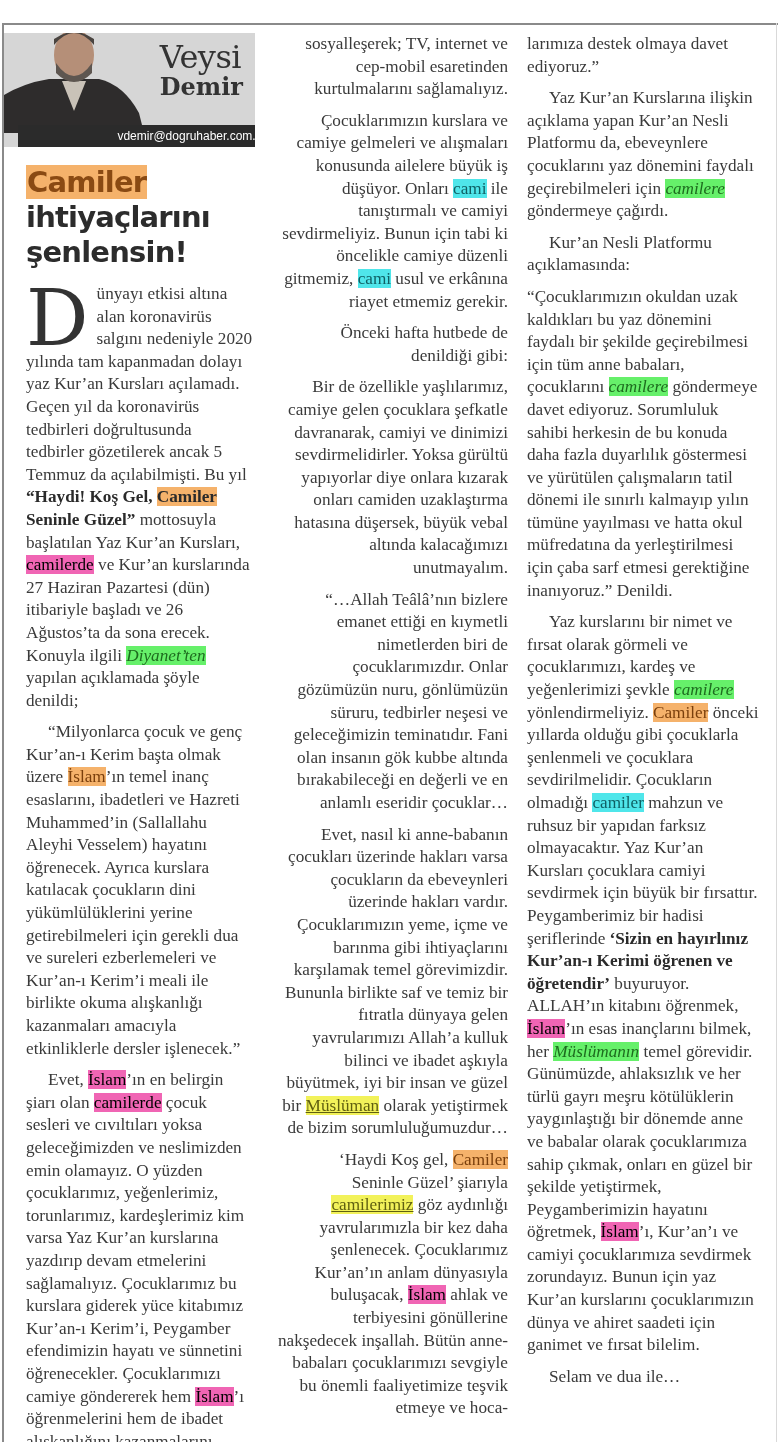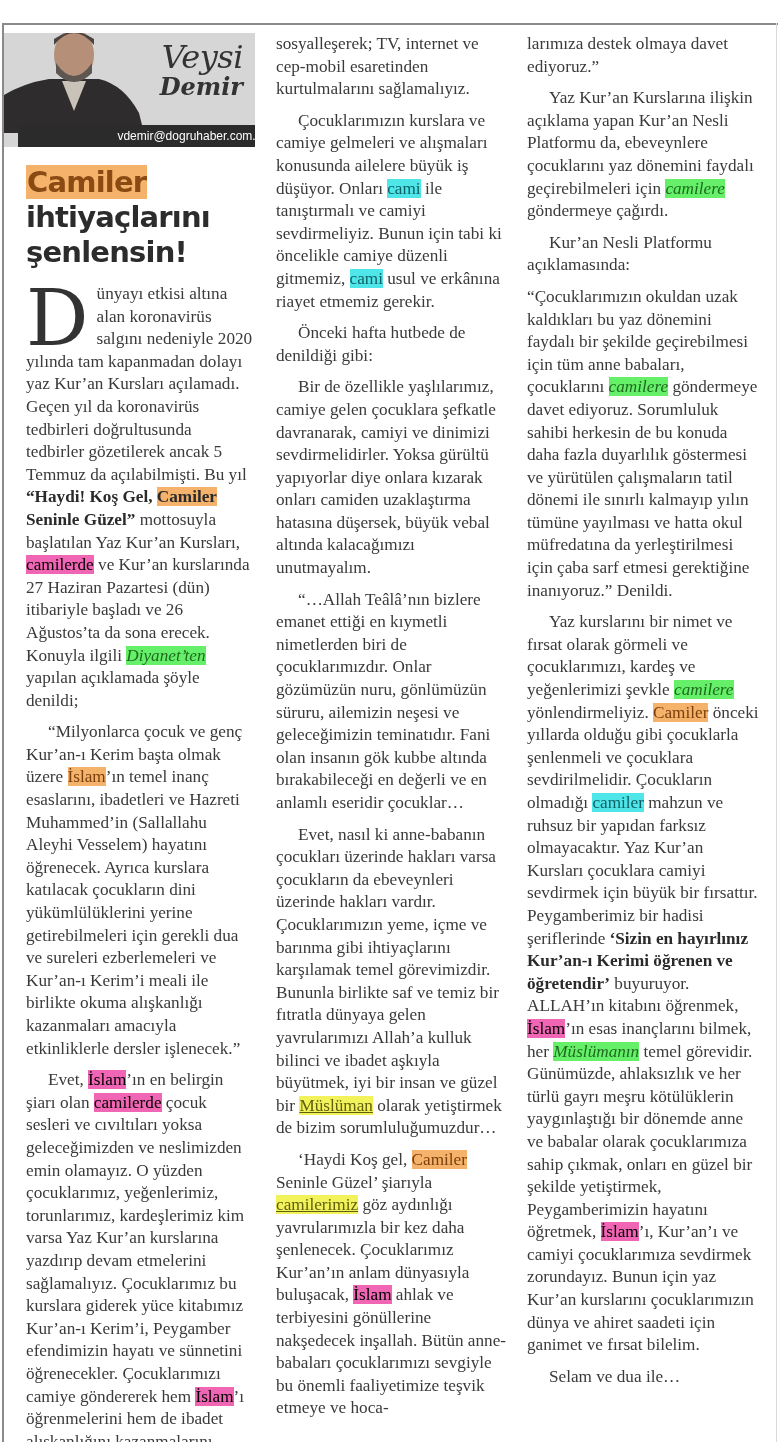--- a/index.html
+++ b/index.html
@@ -3,31 +3,31 @@
   <meta charset="utf-8">
   <style>
     html, body { margin: 0; padding: 0; background: #ffffff; }
     body { width: 780px; height: 1442px; position: relative; overflow: hidden; }
     .frame-top { position: absolute; left: 2px; top: 23px; width: 776px; height: 2px; background: #8a8a8a; }
     .frame-left { position: absolute; left: 2px; top: 23px; width: 2px; height: 1419px; background: #8a8a8a; }
     .frame-right { position: absolute; left: 776px; top: 23px; width: 1px; height: 1419px; background: #d9d9d9; }
 
     .header { position: absolute; left: 4px; top: 33px; width: 251px; height: 114px; background: #d6d6d6; overflow: hidden; }
     .photo { position: absolute; left: 0; top: 0; width: 140px; height: 100px; }
-    .author-name { position: absolute; right: 12px; top: 8px; text-align: right; font-family: "DejaVu Serif", serif; color: #333; line-height: 1; font-style: italic; }
+    .author-name { position: absolute; right: 12px; top: 8px; font-family: "DejaVu Serif", serif; color: #333; line-height: 1; }
     .author-first { font-size: 32px; font-weight: normal; display: block; letter-spacing: -0.5px; }
     .author-last { font-size: 24px; font-weight: bold; display: block; margin-top: 2px; }
     .email-bar { position: absolute; left: 14px; bottom: 0; width: 251px; height: 22px; background: #2b2b2b; color: #fff; font-family: "Liberation Sans", sans-serif; font-size: 12px; text-align: right; line-height: 22px; padding-right: 6px; box-sizing: border-box; }
 
     .headline { position: absolute; left: 26px; top: 165px; font-family: "DejaVu Sans", sans-serif; font-weight: bold; font-size: 29px; line-height: 35px; color: #2c2c2c; letter-spacing: -0.8px; }
     .headline .hl { background: #f5b26b; color: #8a4a13; padding: 0 1px; }
 
     .col { position: absolute; font-family: "Liberation Serif", serif; font-size: 17.2px; line-height: 22.6px; color: #3a3a3a; }
     .col1 { left: 26px; top: 283px; width: 228px; }
-    .col2 { left: 276px; top: 33px; width: 232px; }
+    .col2 { left: 276px; top: 33px; width: 232px; text-align: right; }
     .col3 { left: 527px; top: 33px; width: 234px; }
     .col p { margin: 0 0 9px 0; text-indent: 22px; }
     .col p.noindent { text-indent: 0; }
     .col p.dropcap-p { text-indent: 0; }
     .dropcap { float: left; font-family: "DejaVu Serif", serif; font-size: 78px; line-height: 62px; margin: 4px 8px 0 0; color: #333; }
     .col b { color: #2a2a2a; }
 
     .hl-orange { background: #f5b26b; color: #7a3f0c; }
     .hl-pink { background: #f065b4; color: #000000; }
     .hl-green { background: #66f06a; color: #1d6b1e; font-style: italic; }
@@ -67,21 +67,21 @@
   <p class="dropcap-p"><span class="dropcap">D</span><span>ünyayı etkisi altına alan koronavirüs salgını nedeniyle 2020 yılında tam kapanmadan dolayı yaz Kur’an Kursları açılamadı. Geçen yıl da koronavirüs tedbirleri doğrultusunda tedbirler gözetilerek ancak 5 Temmuz da açılabilmişti. Bu yıl </span><b>“Haydi! Koş Gel, </b><b class="hl-orange">Camiler</b><b> Seninle Güzel”</b><span> mottosuyla başlatılan Yaz Kur’an Kursları, </span><span class="hl-pink">camilerde</span><span> ve Kur’an kurslarında 27 Haziran Pazartesi (dün) itibariyle başladı ve 26 Ağustos’ta da sona erecek. Konuyla ilgili </span><span class="hl-green">Diyanet’ten</span><span> yapılan açıklamada şöyle denildi;</span></p>
   <p><span>“Milyonlarca çocuk ve genç Kur’an-ı Kerim başta olmak üzere </span><span class="hl-orange">İslam</span><span>’ın temel inanç esaslarını, ibadetleri ve Hazreti Muhammed’in (Sallallahu Aleyhi Vesselem) hayatını öğrenecek. Ayrıca kurslara katılacak çocukların dini yükümlülüklerini yerine getirebilmeleri için gerekli dua ve sureleri ezberlemeleri ve Kur’an-ı Kerim’i meali ile birlikte okuma alışkanlığı kazanmaları amacıyla etkinliklerle dersler işlenecek.”</span></p>
   <p><span>Evet, </span><span class="hl-pink">İslam</span><span>’ın en belirgin şiarı olan </span><span class="hl-pink">camilerde</span><span> çocuk sesleri ve cıvıltıları yoksa geleceğimizden ve neslimizden emin olamayız. O yüzden çocuklarımız, yeğenlerimiz, torunlarımız, kardeşlerimiz kim varsa Yaz Kur’an kurslarına yazdırıp devam etmelerini sağlamalıyız. Çocuklarımız bu kurslara giderek yüce kitabımız Kur’an-ı Kerim’i, Peygamber efendimizin hayatı ve sünnetini öğrenecekler. Çocuklarımızı camiye göndererek hem </span><span class="hl-pink">İslam</span><span>’ı öğrenmelerini hem de ibadet alışkanlığını kazanmalarını sağlamayız. Aynı zamanda</span></p>
 </div>
 
 <div class="col col2">
   <p class="noindent">sosyalleşerek; TV, internet ve cep-mobil esaretinden kurtulmalarını sağlamalıyız.</p>
   <p><span>Çocuklarımızın kurslara ve camiye gelmeleri ve alışmaları konusunda ailelere büyük iş düşüyor. Onları </span><span class="hl-cyan">cami</span><span> ile tanıştırmalı ve camiyi sevdirmeliyiz. Bunun için tabi ki öncelikle camiye düzenli gitmemiz, </span><span class="hl-cyan">cami</span><span> usul ve erkânına riayet etmemiz gerekir.</span></p>
   <p>Önceki hafta hutbede de denildiği gibi:</p>
   <p>Bir de özellikle yaşlılarımız, camiye gelen çocuklara şefkatle davranarak, camiyi ve dinimizi sevdirmelidirler. Yoksa gürültü yapıyorlar diye onlara kızarak onları camiden uzaklaştırma hatasına düşersek, büyük vebal altında kalacağımızı unutmayalım.</p>
-  <p>“…Allah Teâlâ’nın bizlere emanet ettiği en kıymetli nimetlerden biri de çocuklarımızdır. Onlar gözümüzün nuru, gönlümüzün süruru, ailemizin neşesi ve geleceğimizin teminatıdır. Fani olan insanın gök kubbe altında bırakabileceği en değerli ve en anlamlı eseridir çocuklar…</p>
+  <p>“…Allah Teâlâ’nın bizlere emanet ettiği en kıymetli nimetlerden biri de çocuklarımızdır. Onlar gözümüzün nuru, gönlümüzün süruru, tedbirler neşesi ve geleceğimizin teminatıdır. Fani olan insanın gök kubbe altında bırakabileceği en değerli ve en anlamlı eseridir çocuklar…</p>
   <p><span>Evet, nasıl ki anne-babanın çocukları üzerinde hakları varsa çocukların da ebeveynleri üzerinde hakları vardır. Çocuklarımızın yeme, içme ve barınma gibi ihtiyaçlarını karşılamak temel görevimizdir. Bununla birlikte saf ve temiz bir fıtratla dünyaya gelen yavrularımızı Allah’a kulluk bilinci ve ibadet aşkıyla büyütmek, iyi bir insan ve güzel bir </span><span class="hl-yellow">Müslüman</span><span> olarak yetiştirmek de bizim sorumluluğumuzdur…</span></p>
   <p><span>‘Haydi Koş gel, </span><span class="hl-orange">Camiler</span><span> Seninle Güzel’ şiarıyla </span><span class="hl-yellow">camilerimiz</span><span> göz aydınlığı yavrularımızla bir kez daha şenlenecek. Çocuklarımız Kur’an’ın anlam dünyasıyla buluşacak, </span><span class="hl-pink">İslam</span><span> ahlak ve terbiyesini gönüllerine nakşedecek inşallah. Bütün anne-babaları çocuklarımızı sevgiyle bu önemli faaliyetimize teşvik etmeye ve hoca-</span></p>
 </div>
 
 <div class="col col3">
   <p class="noindent">larımıza destek olmaya davet ediyoruz.”</p>
   <p><span>Yaz Kur’an Kurslarına ilişkin açıklama yapan Kur’an Nesli Platformu da, ebeveynlere çocuklarını yaz dönemini faydalı geçirebilmeleri için </span><span class="hl-green">camilere</span><span> göndermeye çağırdı.</span></p>
   <p>Kur’an Nesli Platformu açıklamasında:</p>
   <p class="noindent"><span>“Çocuklarımızın okuldan uzak kaldıkları bu yaz dönemini faydalı bir şekilde geçirebilmesi için tüm anne babaları, çocuklarını </span><span class="hl-green">camilere</span><span> göndermeye davet ediyoruz. Sorumluluk sahibi herkesin de bu konuda daha fazla duyarlılık göstermesi ve yürütülen çalışmaların tatil dönemi ile sınırlı kalmayıp yılın tümüne yayılması ve hatta okul müfredatına da yerleştirilmesi için çaba sarf etmesi gerektiğine inanıyoruz.” Denildi.</span></p>
   <p><span>Yaz kurslarını bir nimet ve fırsat olarak görmeli ve çocuklarımızı, kardeş ve yeğenlerimizi şevkle </span><span class="hl-green">camilere</span><span> yönlendirmeliyiz. </span><span class="hl-orange">Camiler</span><span> önceki yıllarda olduğu gibi çocuklarla şenlenmeli ve çocuklara sevdirilmelidir. Çocukların olmadığı </span><span class="hl-cyan">camiler</span><span> mahzun ve ruhsuz bir yapıdan farksız olmayacaktır. Yaz Kur’an Kursları çocuklara camiyi sevdirmek için büyük bir fırsattır. Peygamberimiz bir hadisi şeriflerinde </span><b>‘Sizin en hayırlınız Kur’an-ı Kerimi öğrenen ve öğretendir’</b><span> buyuruyor. ALLAH’ın kitabını öğrenmek, </span><span class="hl-pink">İslam</span><span>’ın esas inançlarını bilmek, her </span><span class="hl-green">Müslümanın</span><span> temel görevidir. Günümüzde, ahlaksızlık ve her türlü gayrı meşru kötülüklerin yaygınlaştığı bir dönemde anne ve babalar olarak çocuklarımıza sahip çıkmak, onları en güzel bir şekilde yetiştirmek, Peygamberimizin hayatını öğretmek, </span><span class="hl-pink">İslam</span><span>’ı, Kur’an’ı ve camiyi çocuklarımıza sevdirmek zorundayız. Bunun için yaz Kur’an kurslarını çocuklarımızın dünya ve ahiret saadeti için ganimet ve fırsat bilelim.</span></p>

